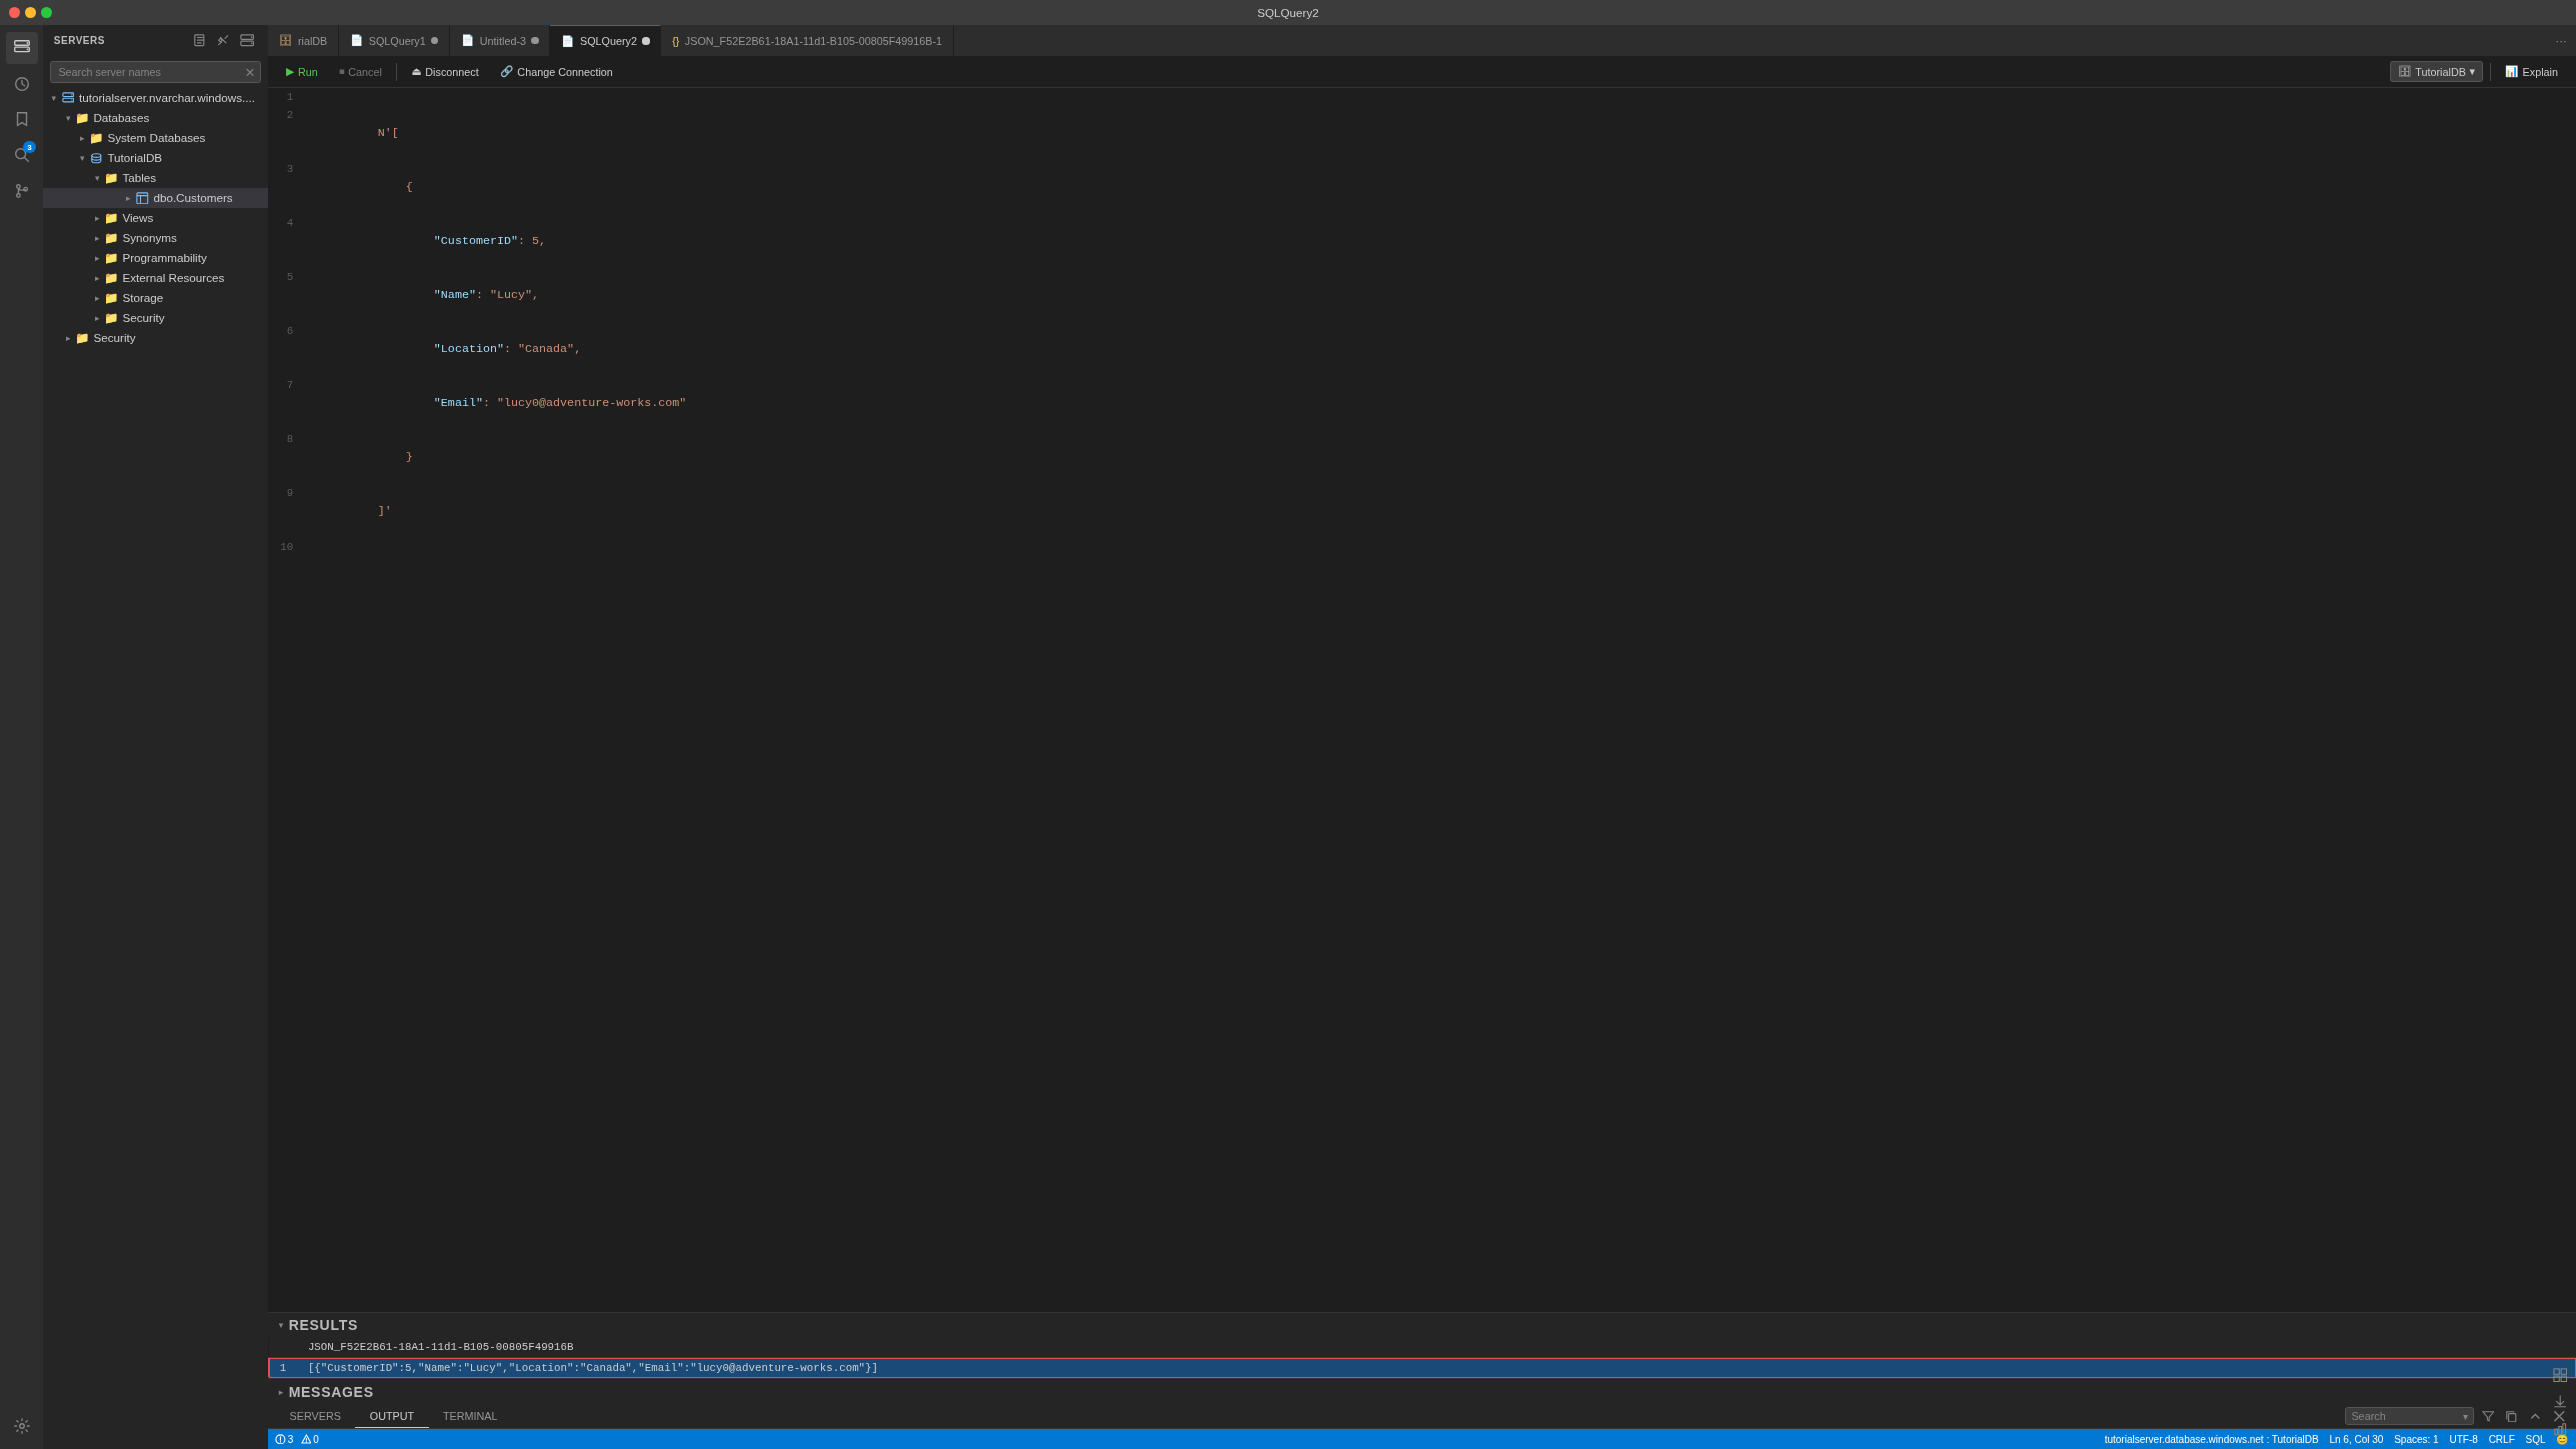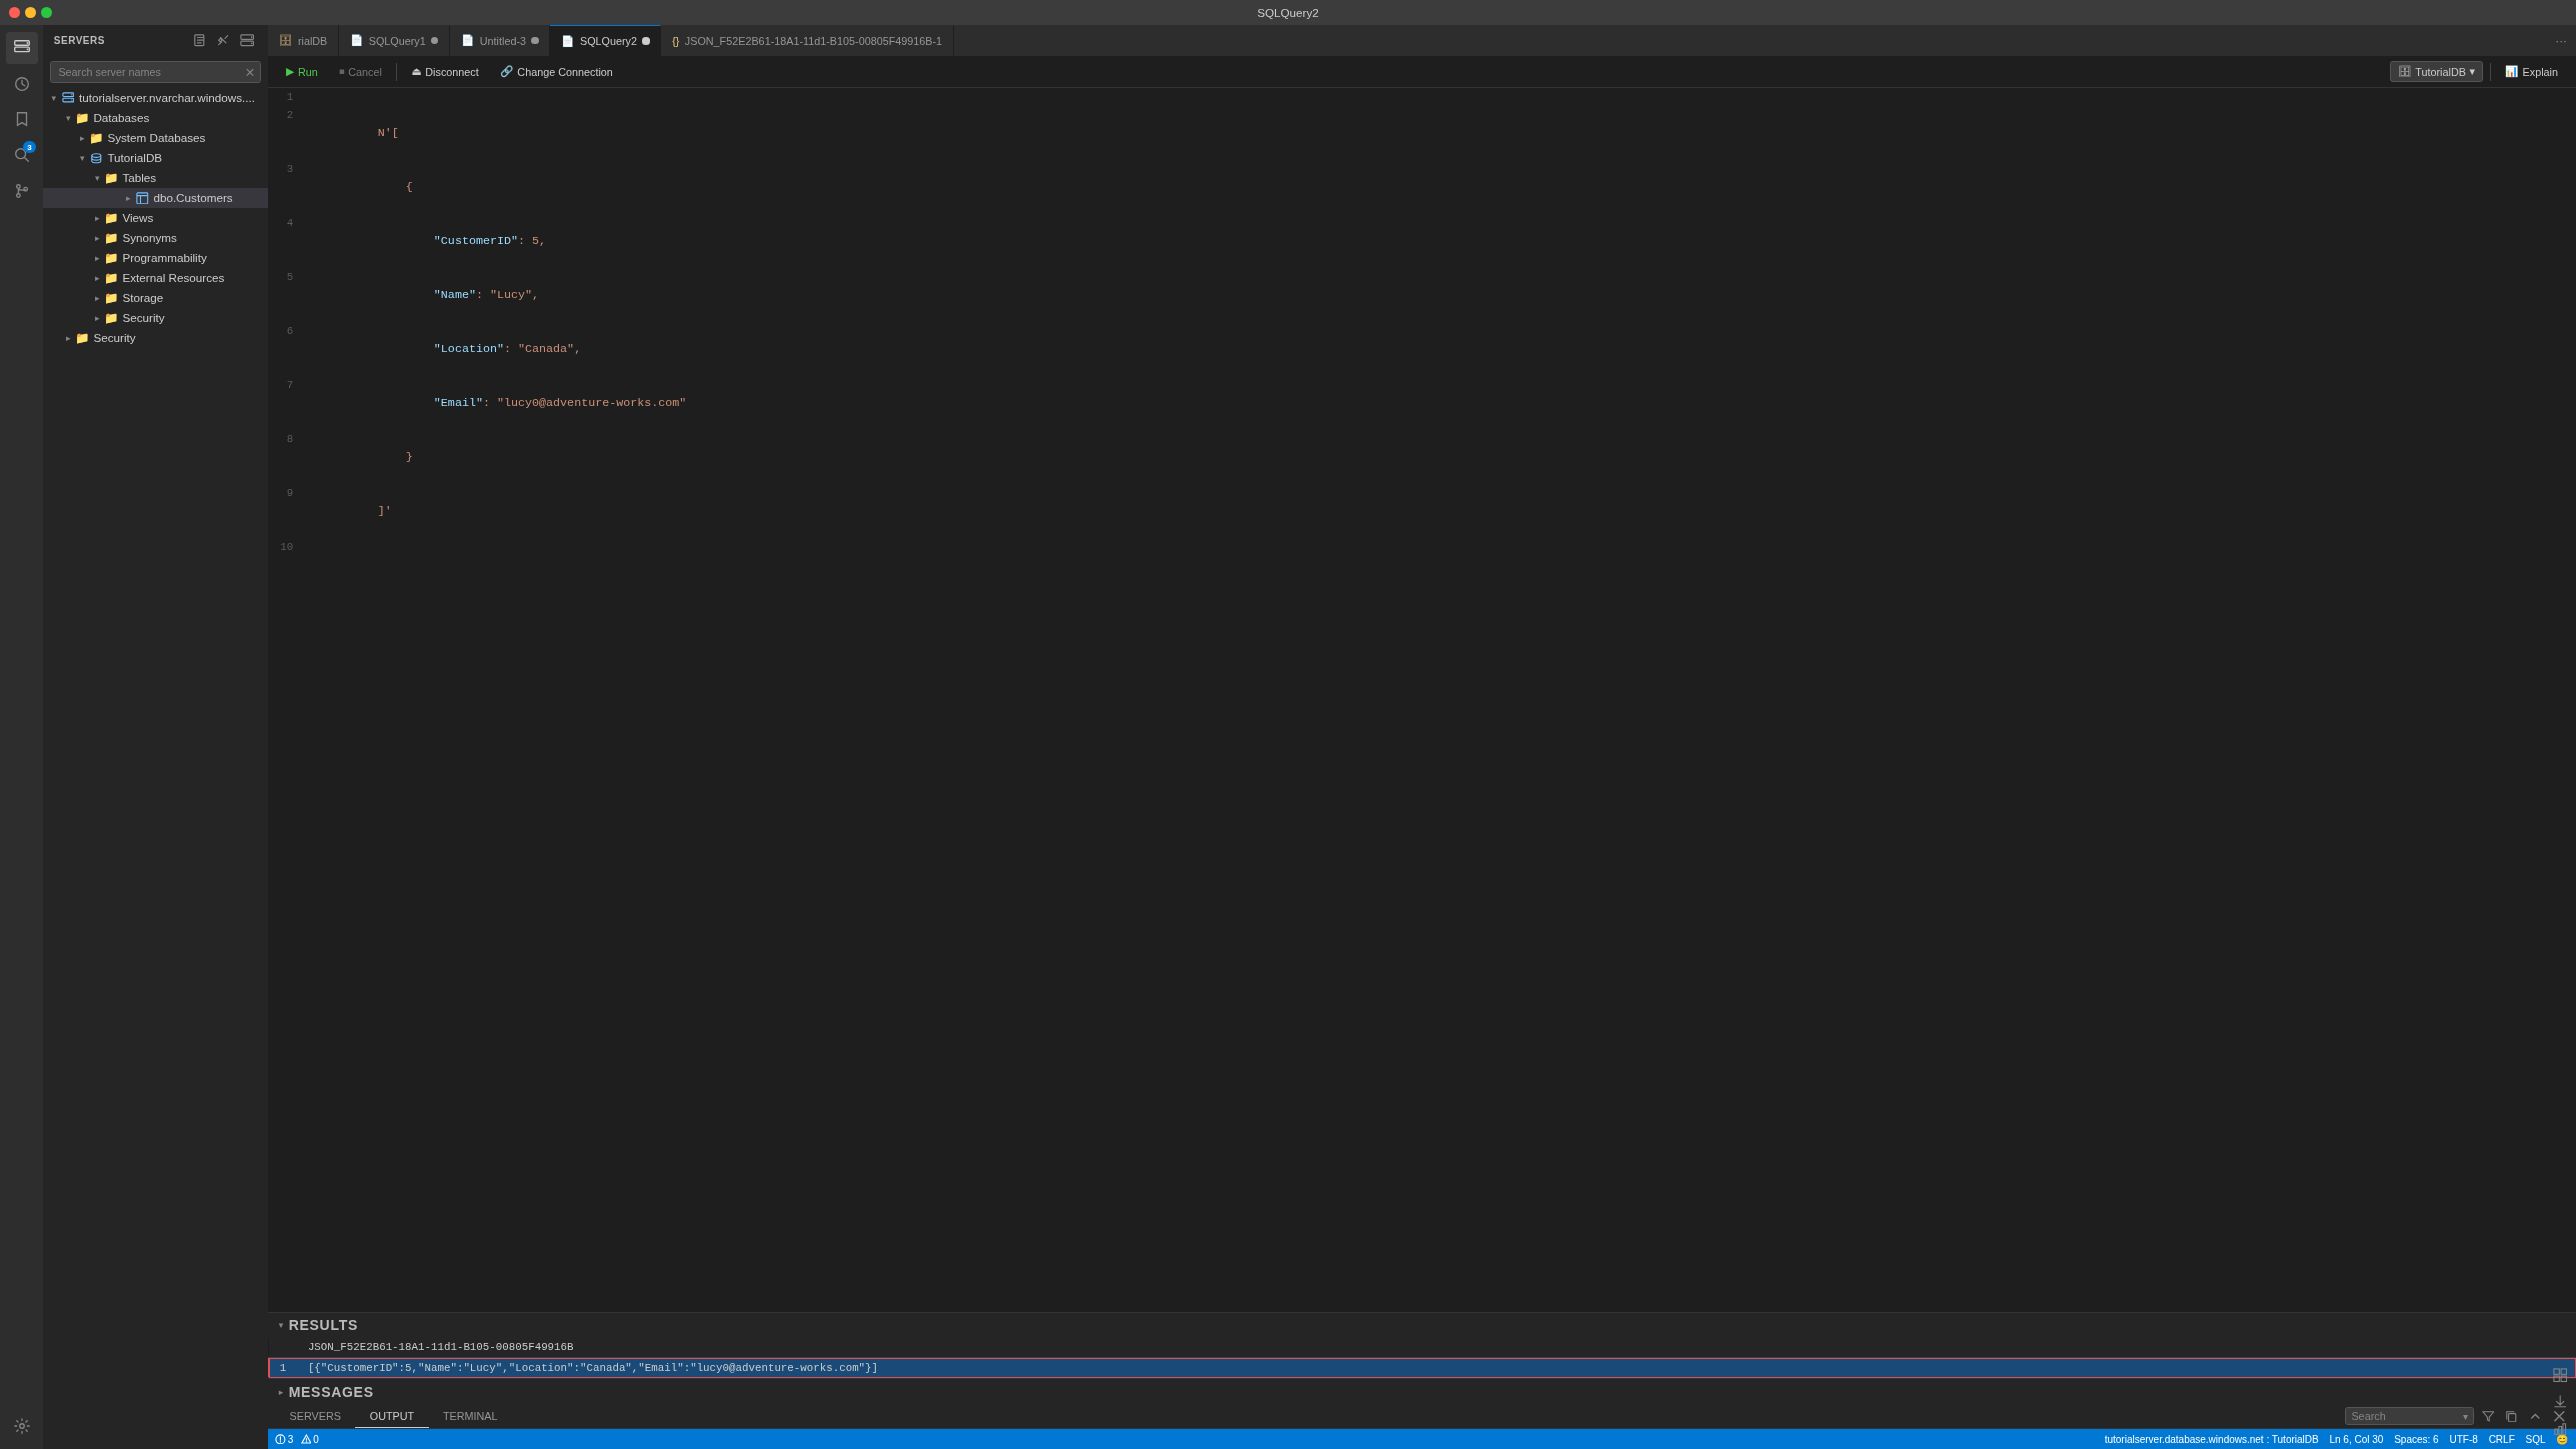--- a/index.html
+++ b/index.html
@@ -992,21 +992,21 @@
           <svg width="10.8" height="10.8" viewBox="0 0 12 12" fill="none">
             <path d="M6 1L11 10H1L6 1z" stroke="white" stroke-width="1.2" fill="none"></path>
             <path d="M6 5v2M6 8.5v0.5" stroke="white" stroke-width="1.2" stroke-linecap="round"></path>
           </svg>
           <span>0</span>
         </span>
       </div>
       <div class="status-right">
         <span class="status-item">tutorialserver.database.windows.net : TutorialDB</span>
         <span class="status-item">Ln 6, Col 30</span>
-        <span class="status-item">Spaces: 6</span>
+        <span class="status-item">Spaces: 1</span>
         <span class="status-item">UTF-8</span>
         <span class="status-item">CRLF</span>
         <span class="status-item">SQL</span>
         <span class="status-item">😊</span>
       </div>
     </div>
   </div>
 
 </div>
 

